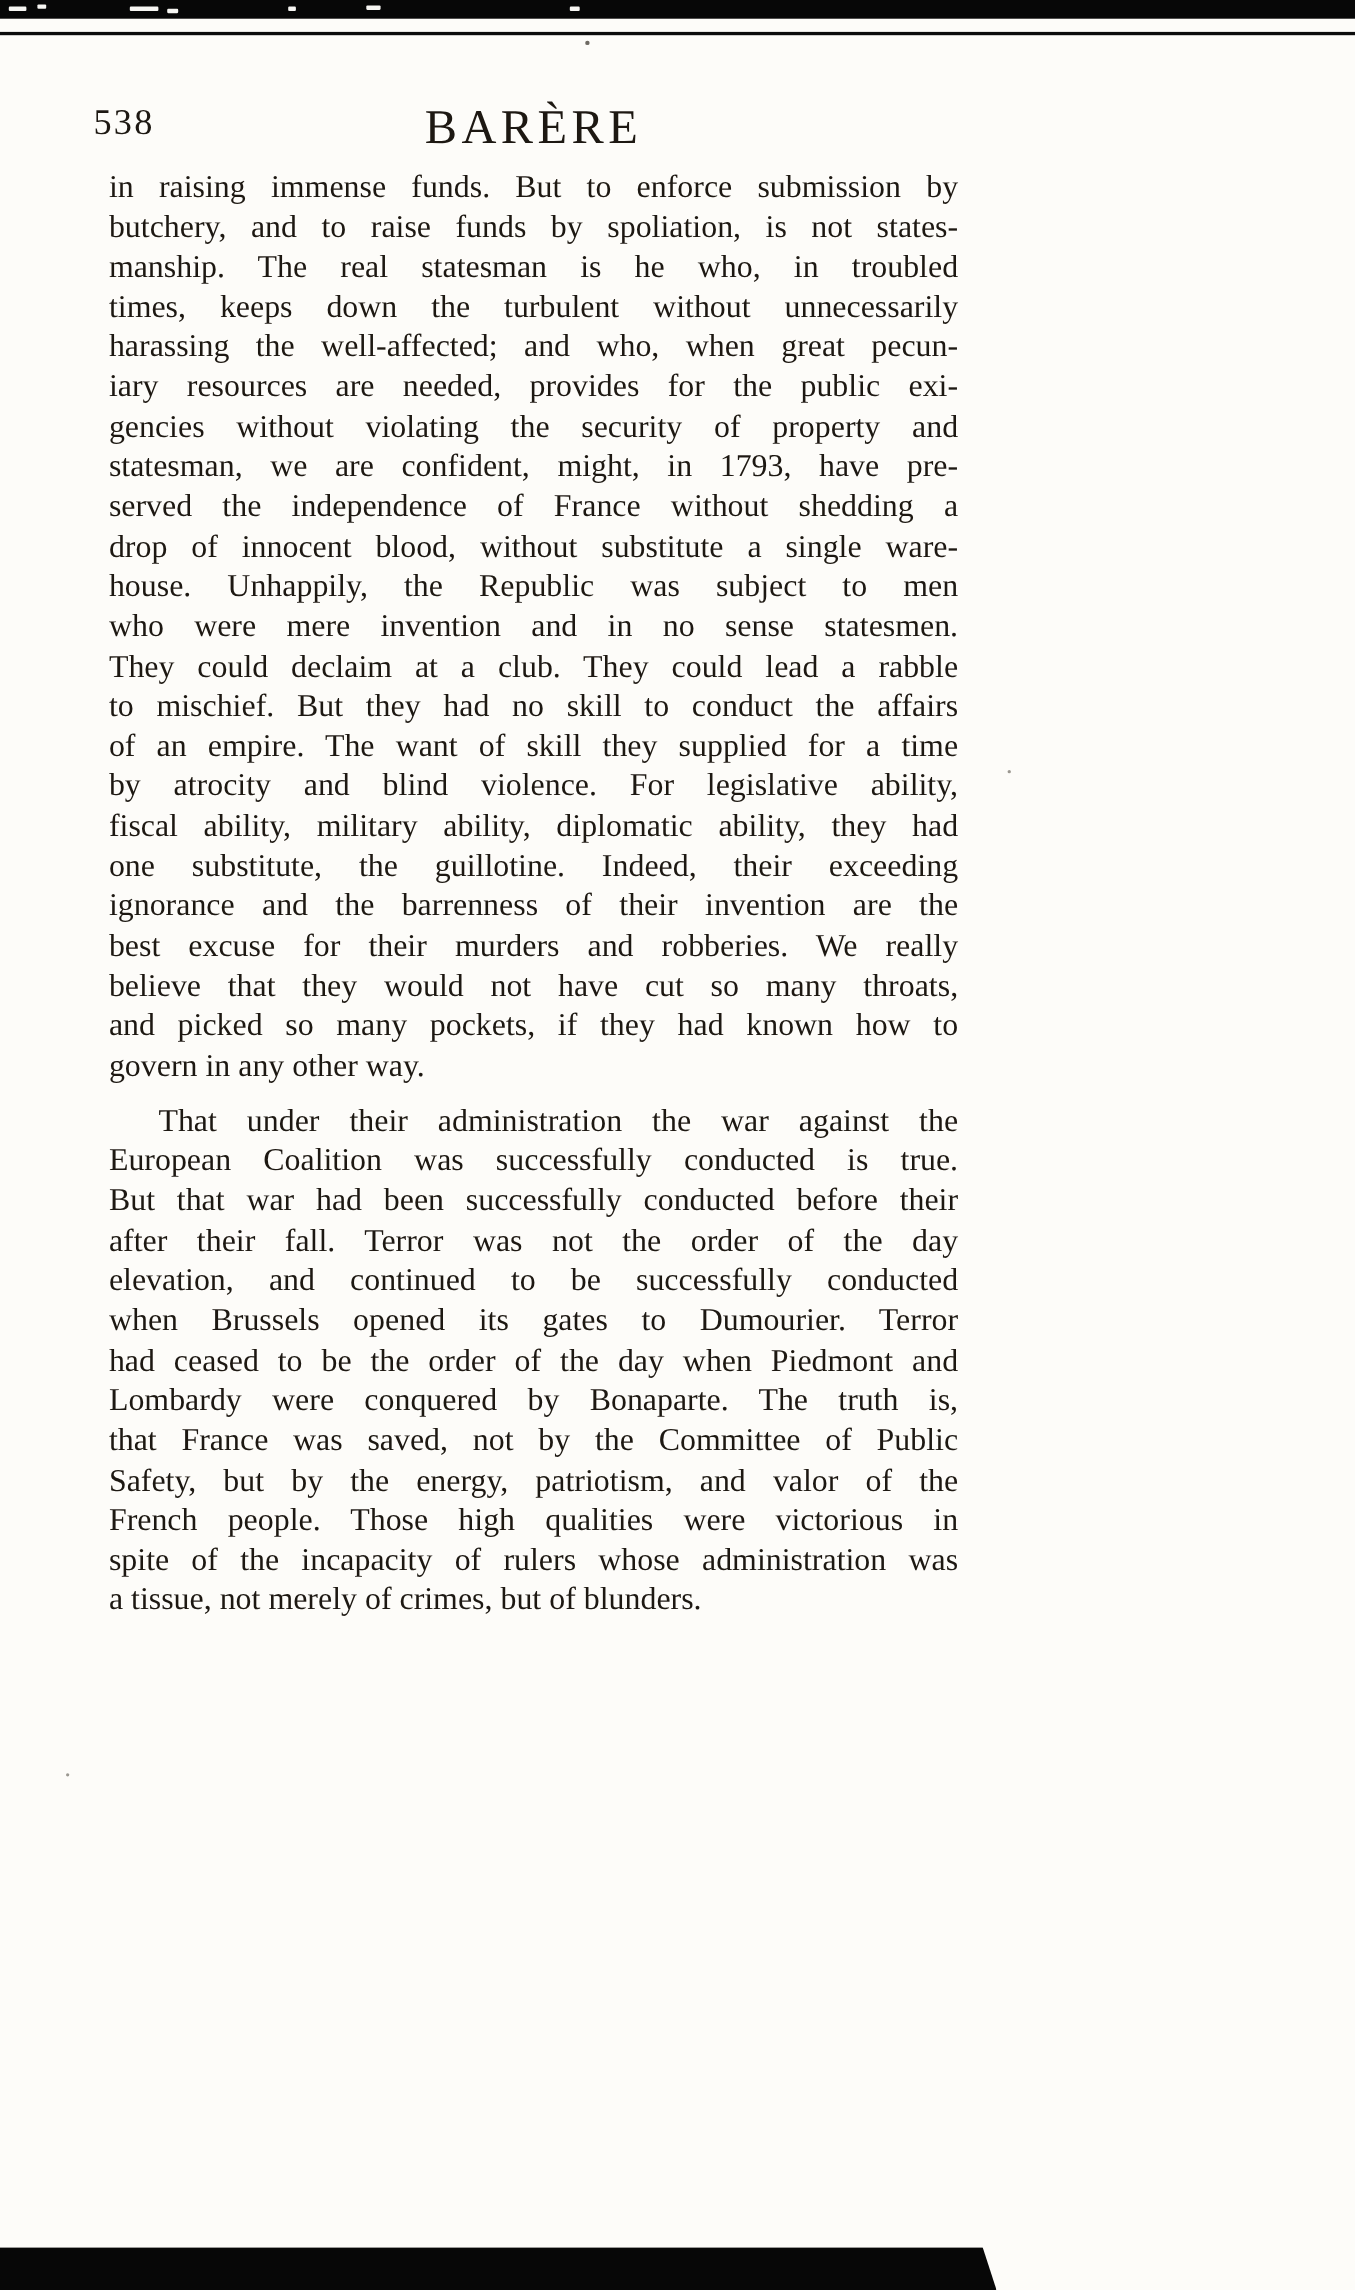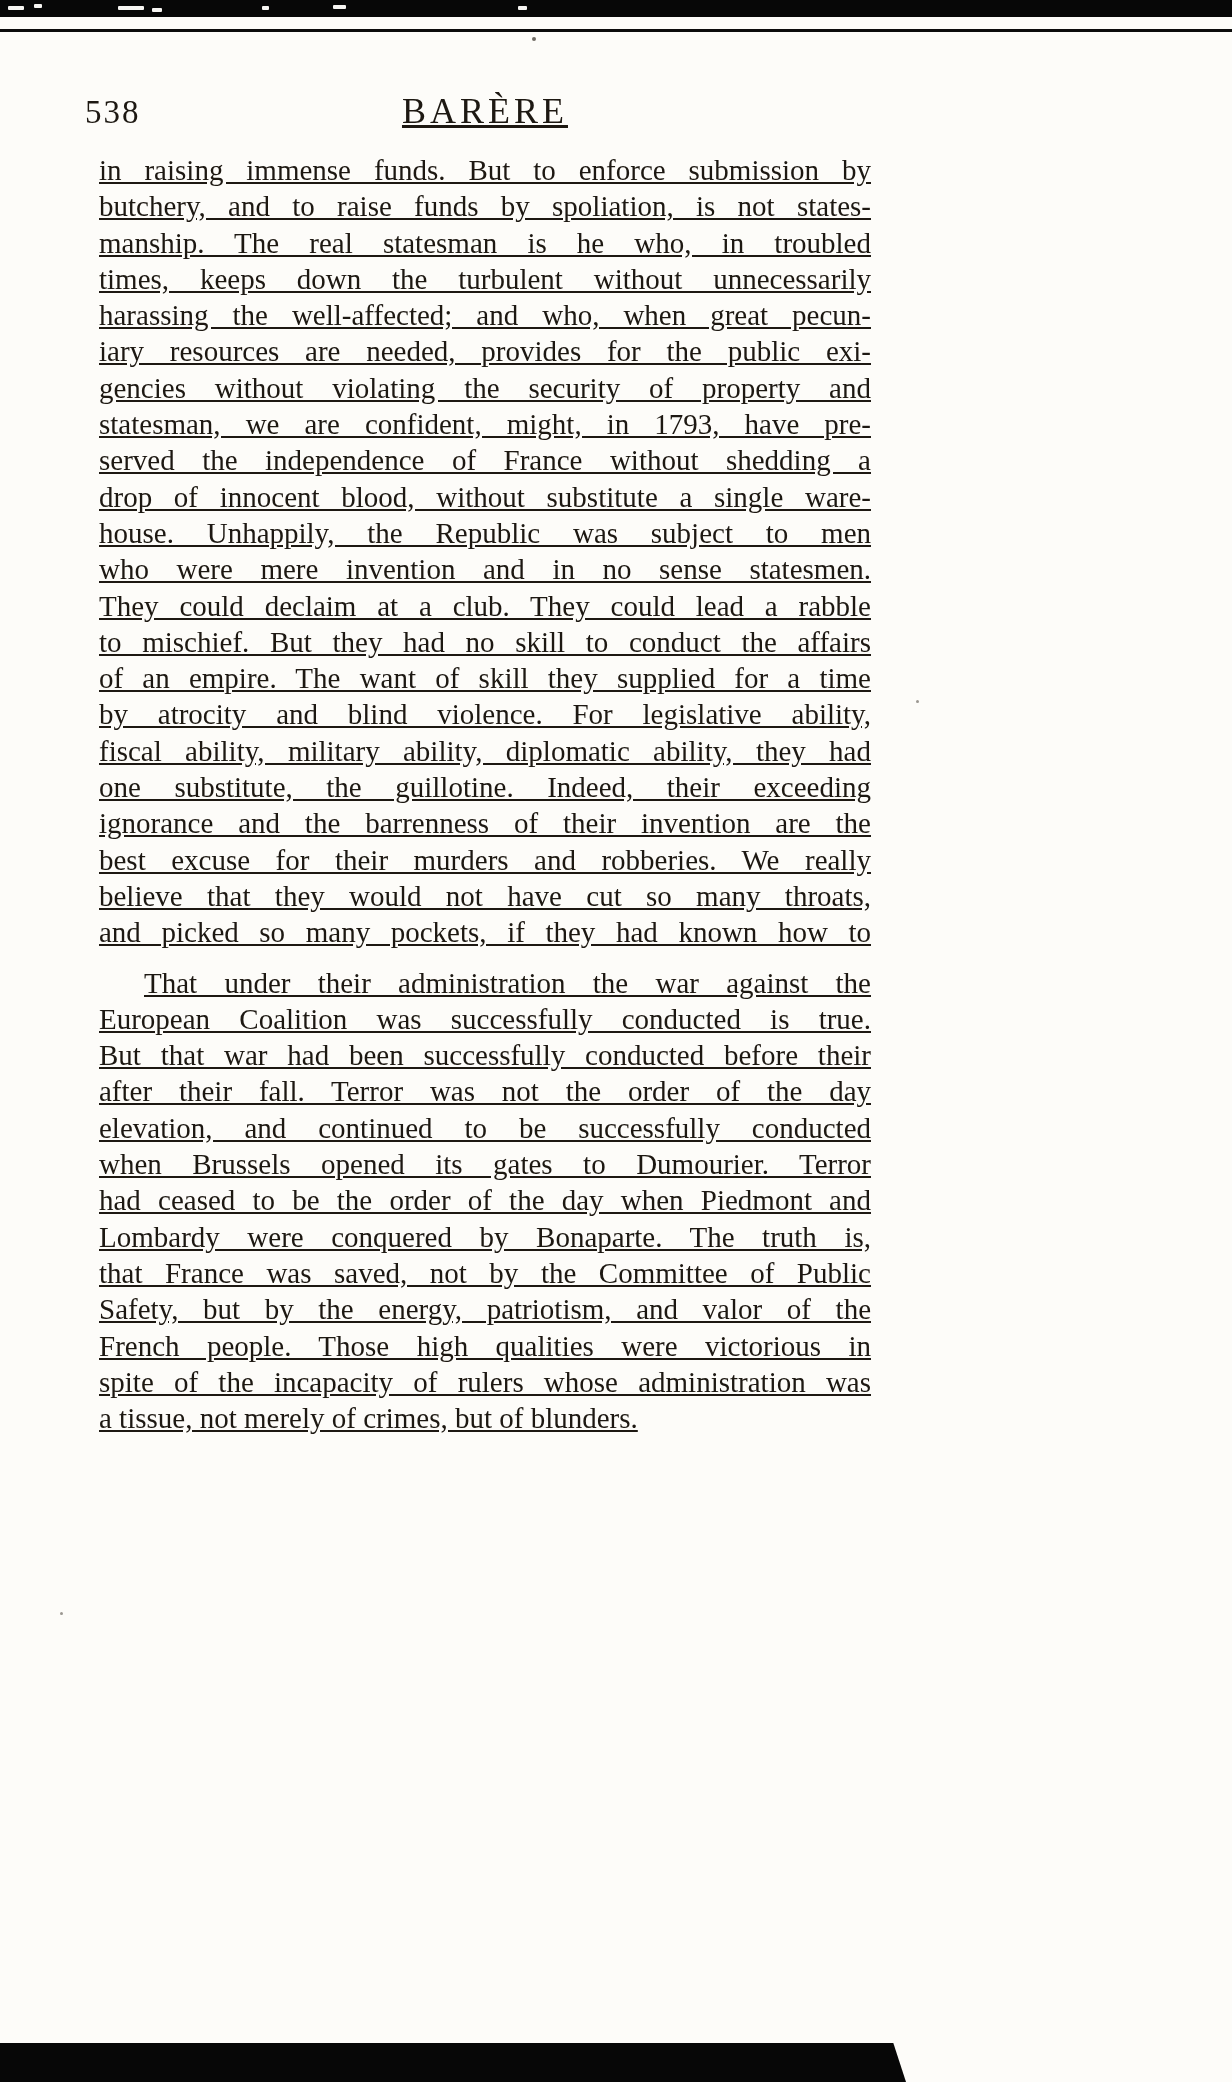--- a/index.html
+++ b/index.html
@@ -60,35 +60,34 @@
   }
   .scan-speck.s1 { left: 532px; top: 37px;  width: 4px; height: 4px; opacity: 0.8; }
   .scan-speck.s2 { left: 916px; top: 700px; width: 3px; height: 3px; }
   .scan-speck.s3 { left: 60px;  top: 1612px; width: 3px; height: 3px; }
 
   
   .page-inner {
     position: absolute;
     left: 85px; top: 90px;
     width: 800px;
-    text-decoration: underline;
   }
   .header-row {
     position: relative;
     height: 48px;
   }
   .page-number {
     position: absolute;
     left: 0; top: 4px;
     font-size: 33px;
     letter-spacing: 2px;
   }
   .running-head {
     text-align: center;
-    font-size: 36px;
+    font-size: 44px;
     letter-spacing: 4px;
     padding-top: 0;
   }
   .body-text {
     margin-top: 8px;
     font-size: 29px;
     line-height: 36.3px;
   }
   .paragraph { margin: 14px; }
   .text-line {
@@ -148,20 +147,21 @@
           <div class="text-line">They could declaim at a club. They could lead a rabble</div>
           <div class="text-line">to mischief. But they had no skill to conduct the affairs</div>
           <div class="text-line">of an empire. The want of skill they supplied for a time</div>
           <div class="text-line">by atrocity and blind violence. For legislative ability,</div>
           <div class="text-line">fiscal ability, military ability, diplomatic ability, they had</div>
           <div class="text-line">one substitute, the guillotine. Indeed, their exceeding</div>
           <div class="text-line">ignorance and the barrenness of their invention are the</div>
           <div class="text-line">best excuse for their murders and robberies. We really</div>
           <div class="text-line">believe that they would not have cut so many throats,</div>
           <div class="text-line">and picked so many pockets, if they had known how to</div>
+          <div class="text-line last-line">govern in any other way.</div>
         </div>
       <div class="paragraph">
           <div class="text-line indented">That under their administration the war against the</div>
           <div class="text-line">European Coalition was successfully conducted is true.</div>
           <div class="text-line">But that war had been successfully conducted before their</div>
           <div class="text-line">after their fall. Terror was not the order of the day</div>
           <div class="text-line">elevation, and continued to be successfully conducted</div>
           <div class="text-line">when Brussels opened its gates to Dumourier. Terror</div>
           <div class="text-line">had ceased to be the order of the day when Piedmont and</div>
           <div class="text-line">Lombardy were conquered by Bonaparte. The truth is,</div>

